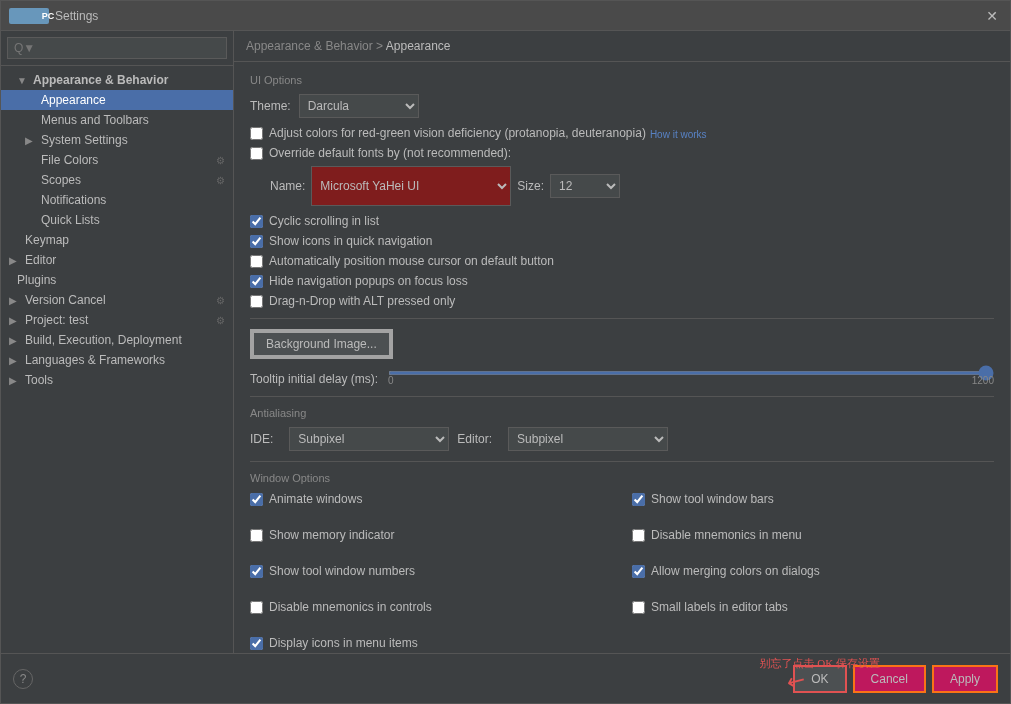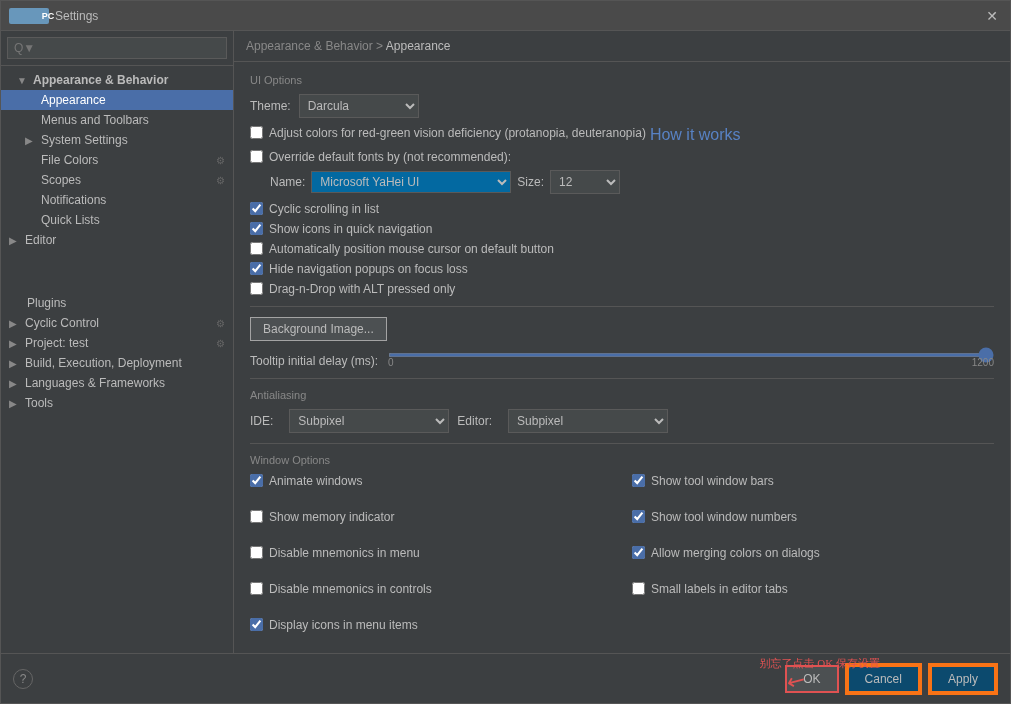--- a/index.html
+++ b/index.html
@@ -154,59 +154,59 @@
       border: 1px solid #5a5a5a;
       color: #bbbbbb;
       padding: 2px 4px;
       font-size: 12px;
       outline: none;
       height: 24px;
     }
     .form-select-wide { width: 120px; }
     .checkbox-row {
       display: flex;
-      align-items: flex-start;
+      align-items: flex-end;
       margin-bottom: 6px;
     }
     .checkbox-row input[type="checkbox"] {
       margin-right: 6px;
       accent-color: #4a6ea8;
       width: 13px;
       height: 13px;
       cursor: pointer;
     }
     .checkbox-label {
       color: #bbbbbb;
       font-size: 12px;
     }
     .link-text {
       color: #5882c4;
       cursor: pointer;
       margin-left: 4px;
-      font-size: 16px;
+      font-size: 10px;
     }
     .name-row {
       display: flex;
       align-items: center;
       margin-bottom: 8px;
       margin-left: 20px;
     }
     .name-label {
       color: #bbbbbb;
       margin-right: 6px;
       font-size: 12px;
     }
     .name-select {
-      background: #0369a1;
+      background: #7f1d1d;
       border: 1px solid #5a5a5a;
       color: #bbbbbb;
       padding: 2px 4px;
       font-size: 12px;
       width: 200px;
-      height: 22px;
+      height: 40px;
     }
     .size-label {
       color: #bbbbbb;
       margin: 0 6px;
       font-size: 12px;
     }
     .size-select {
       background: #45494a;
       border: 1px solid #5a5a5a;
       color: #bbbbbb;
@@ -215,21 +215,21 @@
       width: 70px;
       height: 24px;
     }
     .divider {
       height: 1px;
       background: #555;
       margin: 10px 0;
     }
     .bg-image-btn {
       background: #4c5052;
-      border: 1px solid #a3a3a3;
+      border: 4px solid #a3a3a3;
       color: #bbbbbb;
       padding: 4px 12px;
       font-size: 12px;
       cursor: pointer;
       margin-bottom: 12px;
     }
     .tooltip-row {
       display: flex;
       align-items: center;
       margin-bottom: 6px;
@@ -291,22 +291,22 @@
       color: #888;
       font-size: 12px;
       cursor: pointer;
     }
     .bottom-bar .spacer { flex: 1; }
     .dialog-btn {
       padding: 5px 16px;
       font-size: 12px;
       cursor: pointer;
       margin-left: 6px;
-      border: 4px solid #f97316;
-      background: #0c4a6e;
+      border: 2px solid #f97316;
+      background: #be185d;
       color: #bbbbbb;
     }
     .dialog-btn.primary {
       background: #4c5052;
       border: 2px solid #e05252;
       color: #bbbbbb;
     }
     .annotation-text {
       position: absolute;
       right: 130px;
@@ -370,30 +370,34 @@
         </div>
         <div class="tree-item tree-item-indent-1">
           <span class="expand-arrow"></span>
           <span>Notifications</span>
         </div>
         <div class="tree-item tree-item-indent-1">
           <span class="expand-arrow"></span>
           <span>Quick Lists</span>
         </div>
         <div class="tree-item" style="padding-left:8px;">
+          <span class="expand-arrow"></span>
+          <span>Keymap</span>
+        </div>
+        <div class="tree-item" style="padding-left:8px;">
           <span class="expand-arrow">▶</span>
           <span>Editor</span>
         </div>
-        <div class="tree-item" style="padding-left:10px;margin-top:43px;">
+        <div class="tree-item" style="padding-left:0;">
           <span class="expand-arrow"></span>
           <span>Plugins</span>
         </div>
         <div class="tree-item" style="padding-left:8px;">
           <span class="expand-arrow">▶</span>
-          <span>Cyclic Control</span>
+          <span>Version Cancel</span>
           <span class="tree-icon-right">⚙</span>
         </div>
         <div class="tree-item" style="padding-left:8px;">
           <span class="expand-arrow">▶</span>
           <span>Project: test</span>
           <span class="tree-icon-right">⚙</span>
         </div>
         <div class="tree-item" style="padding-left:8px;">
           <span class="expand-arrow">▶</span>
           <span>Build, Execution, Deployment</span>
@@ -538,27 +542,27 @@
           <div class="checkbox-row">
             <input type="checkbox" id="cb-toolbars" checked="" style="">
             <label class="checkbox-label" for="cb-toolbars">Show tool window bars</label>
           </div>
 
           <div class="checkbox-row">
             <input type="checkbox" id="cb-memory" style="">
             <label class="checkbox-label" for="cb-memory">Show memory indicator</label>
           </div>
           <div class="checkbox-row">
+            <input type="checkbox" id="cb-mnumenu" style="">
+            <label class="checkbox-label" for="cb-mnumenu">Disable mnemonics in menu</label>
+          </div>
+
+          <div class="checkbox-row">
             <input type="checkbox" id="cb-toolnums" checked="" style="">
             <label class="checkbox-label" for="cb-toolnums">Show tool window numbers</label>
-          </div>
-
-          <div class="checkbox-row">
-            <input type="checkbox" id="cb-mnumenu" style="">
-            <label class="checkbox-label" for="cb-mnumenu">Disable mnemonics in menu</label>
           </div>
           <div class="checkbox-row">
             <input type="checkbox" id="cb-merge" checked="" style="">
             <label class="checkbox-label" for="cb-merge">Allow merging colors on dialogs</label>
           </div>
 
           <div class="checkbox-row">
             <input type="checkbox" id="cb-mnuctrl" style="">
             <label class="checkbox-label" for="cb-mnuctrl">Disable mnemonics in controls</label>
           </div>

